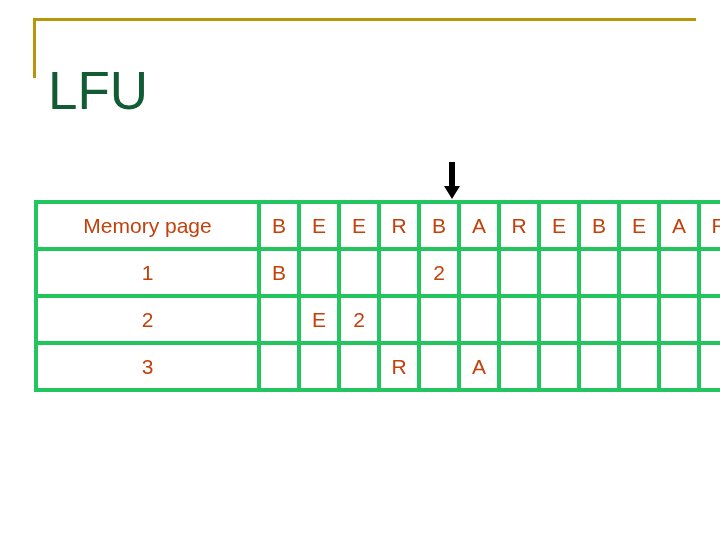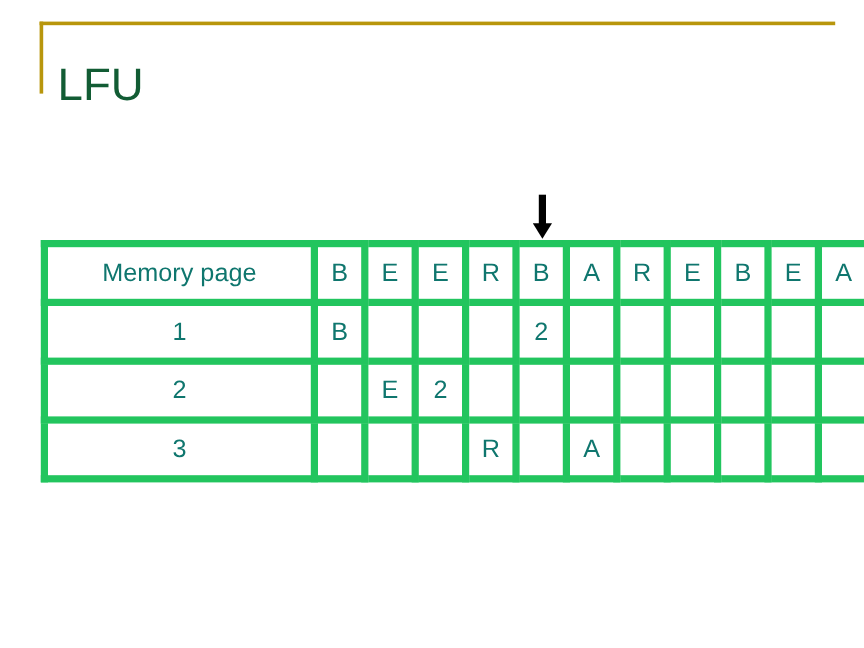--- a/index.html
+++ b/index.html
@@ -31,21 +31,21 @@
     width: 3px;
     height: 60px;
     background: #b8960c;
   }
 
   
   .slide-title {
     position: absolute;
     left: 48px;
     top: 26px;
-    font-size: 38px;
+    font-size: 53px;
     font-weight: normal;
     color: #125c34;
     letter-spacing: 0px;
     line-height: 1.1;
     white-space: nowrap;
   }
 
   
   .arrow {
     position: absolute;
@@ -59,28 +59,28 @@
   .page-table {
     position: absolute;
     left: 34px;
     top: 200px;
     border-collapse: collapse;
     table-layout: fixed;
     width: 652px;
   }
   .page-table td,
   .page-table th {
-    border: 6px solid #22c55e;
+    border: 4px solid #22c55e;
     height: 43px;
     padding: 0;
     text-align: center;
     vertical-align: middle;
     font-weight: normal;
     font-size: 21px;
-    color: #0f766e;
+    color: #c2410c;
     background: #ffffff;
   }
   .label-col {
     width: 219px;
   }
   .seq-col {
     width: 36px;
   }
   .hdr-label {
     font-size: 21px;

